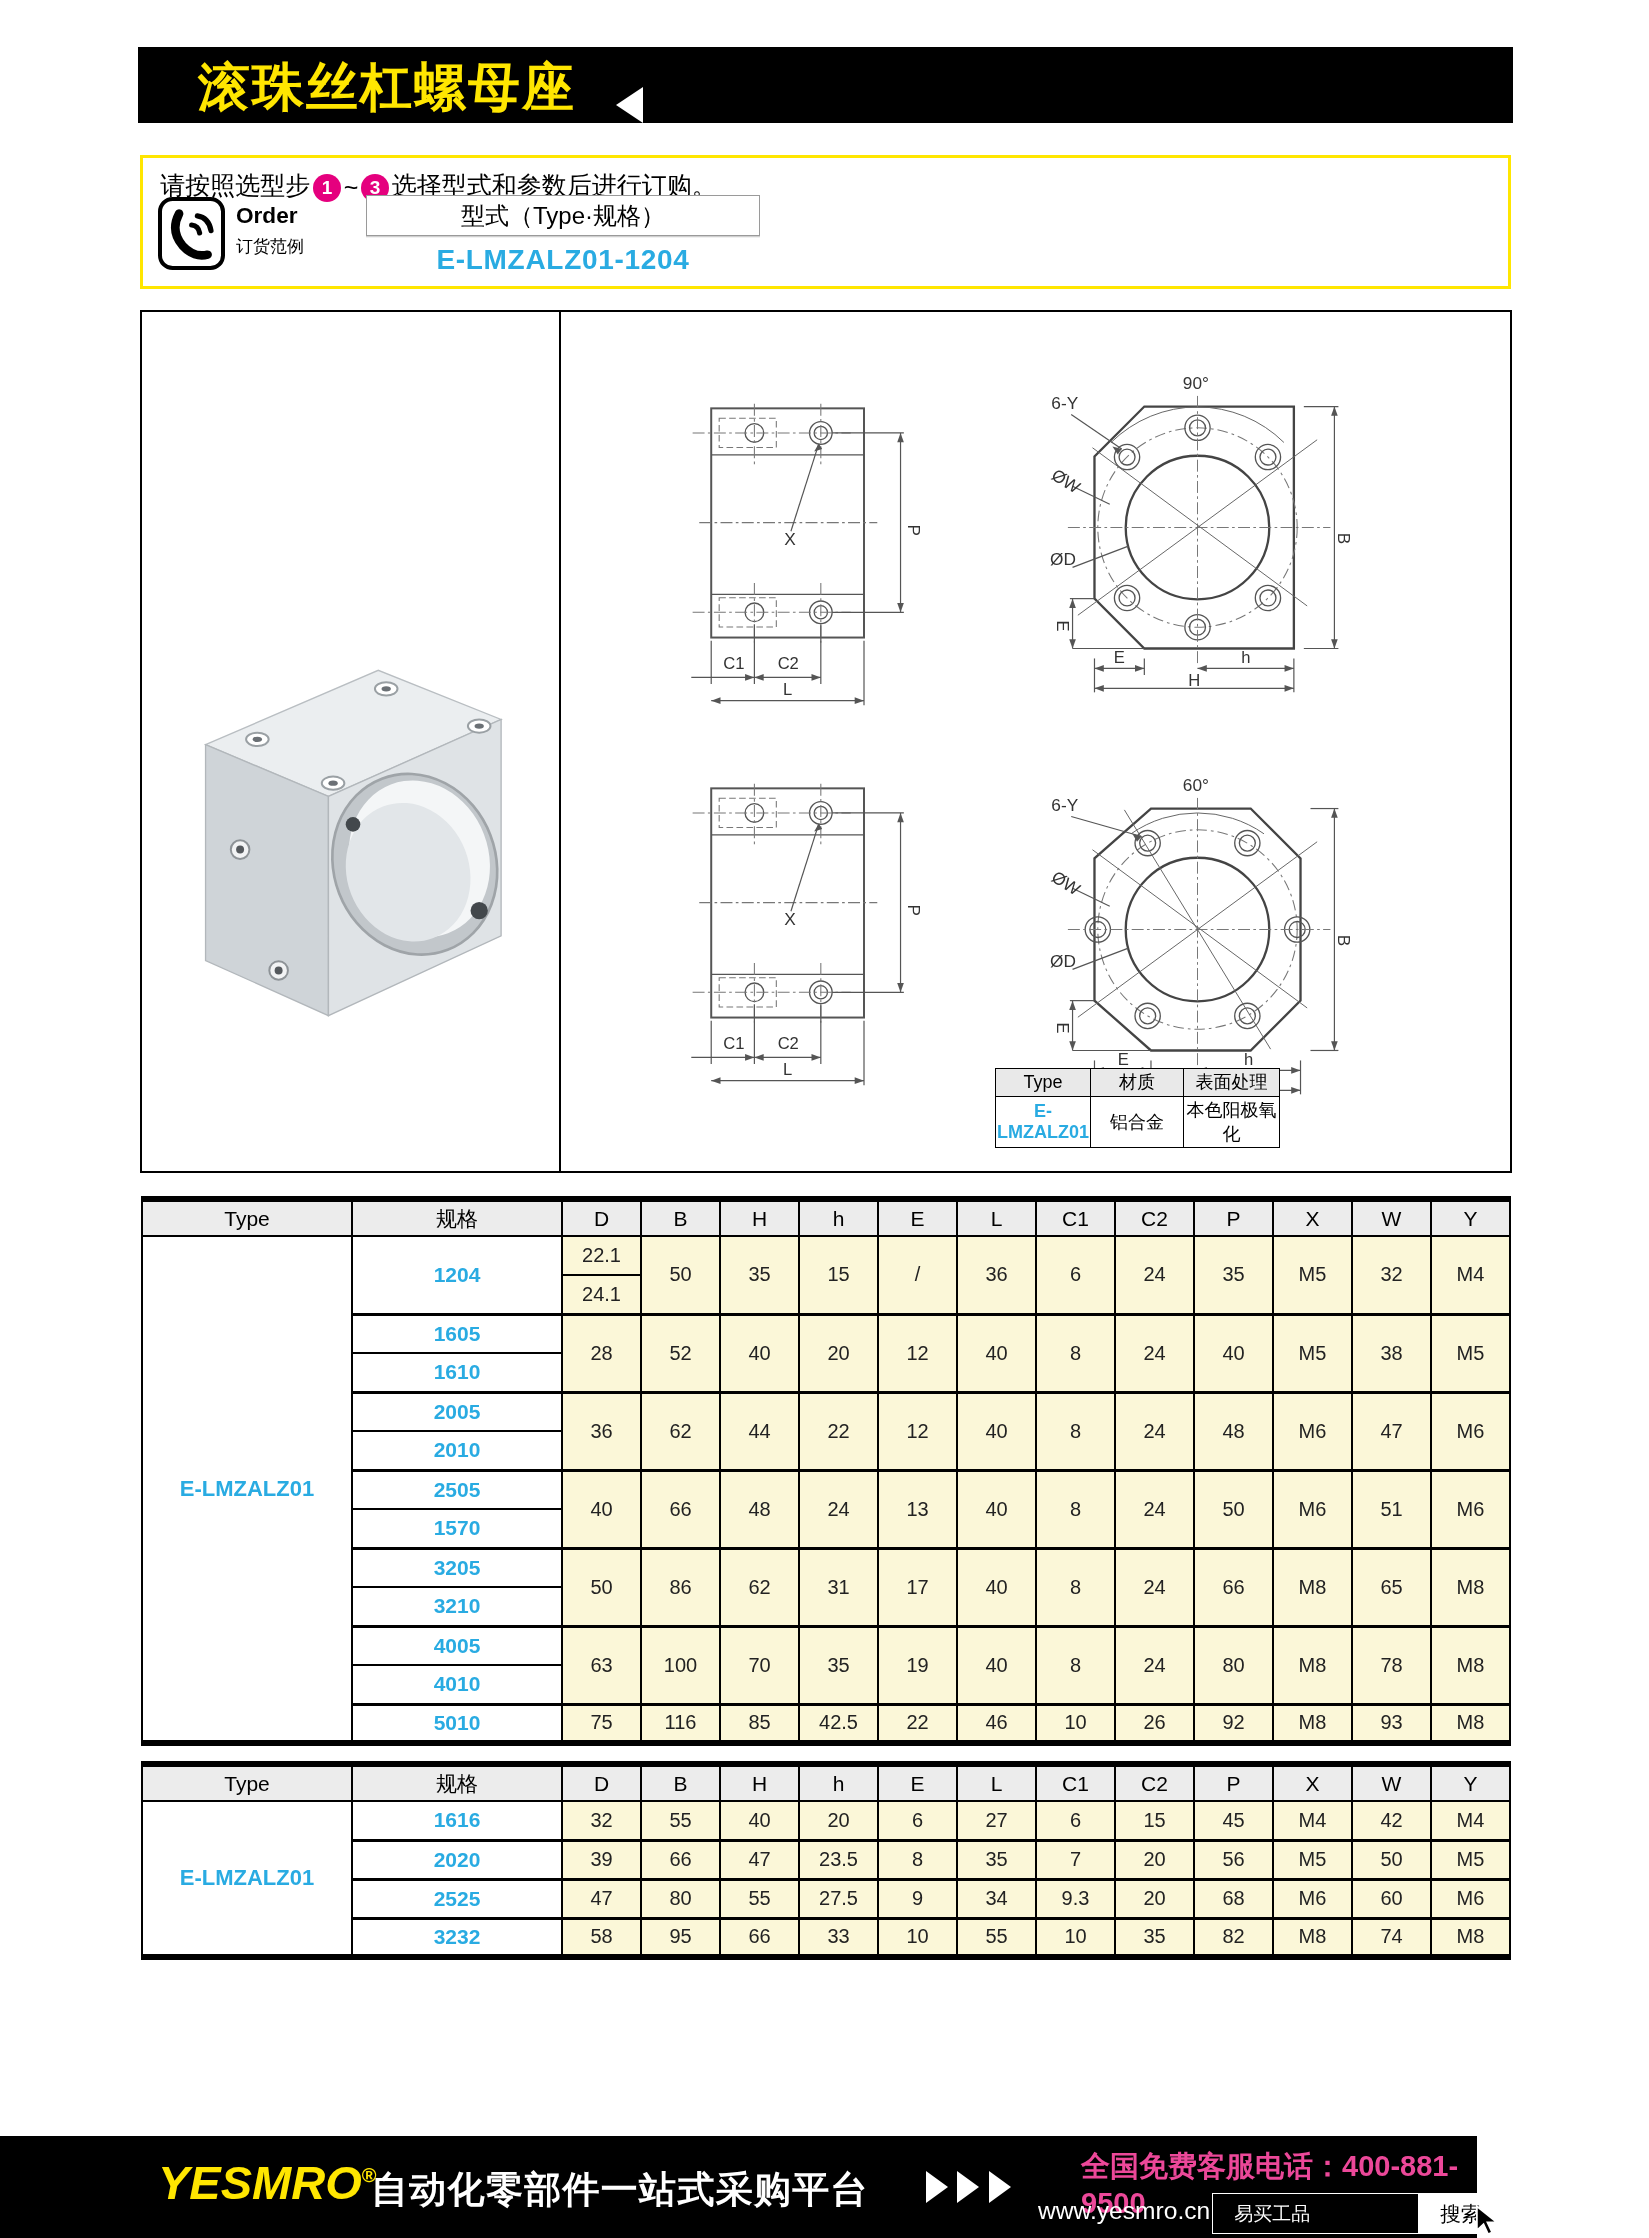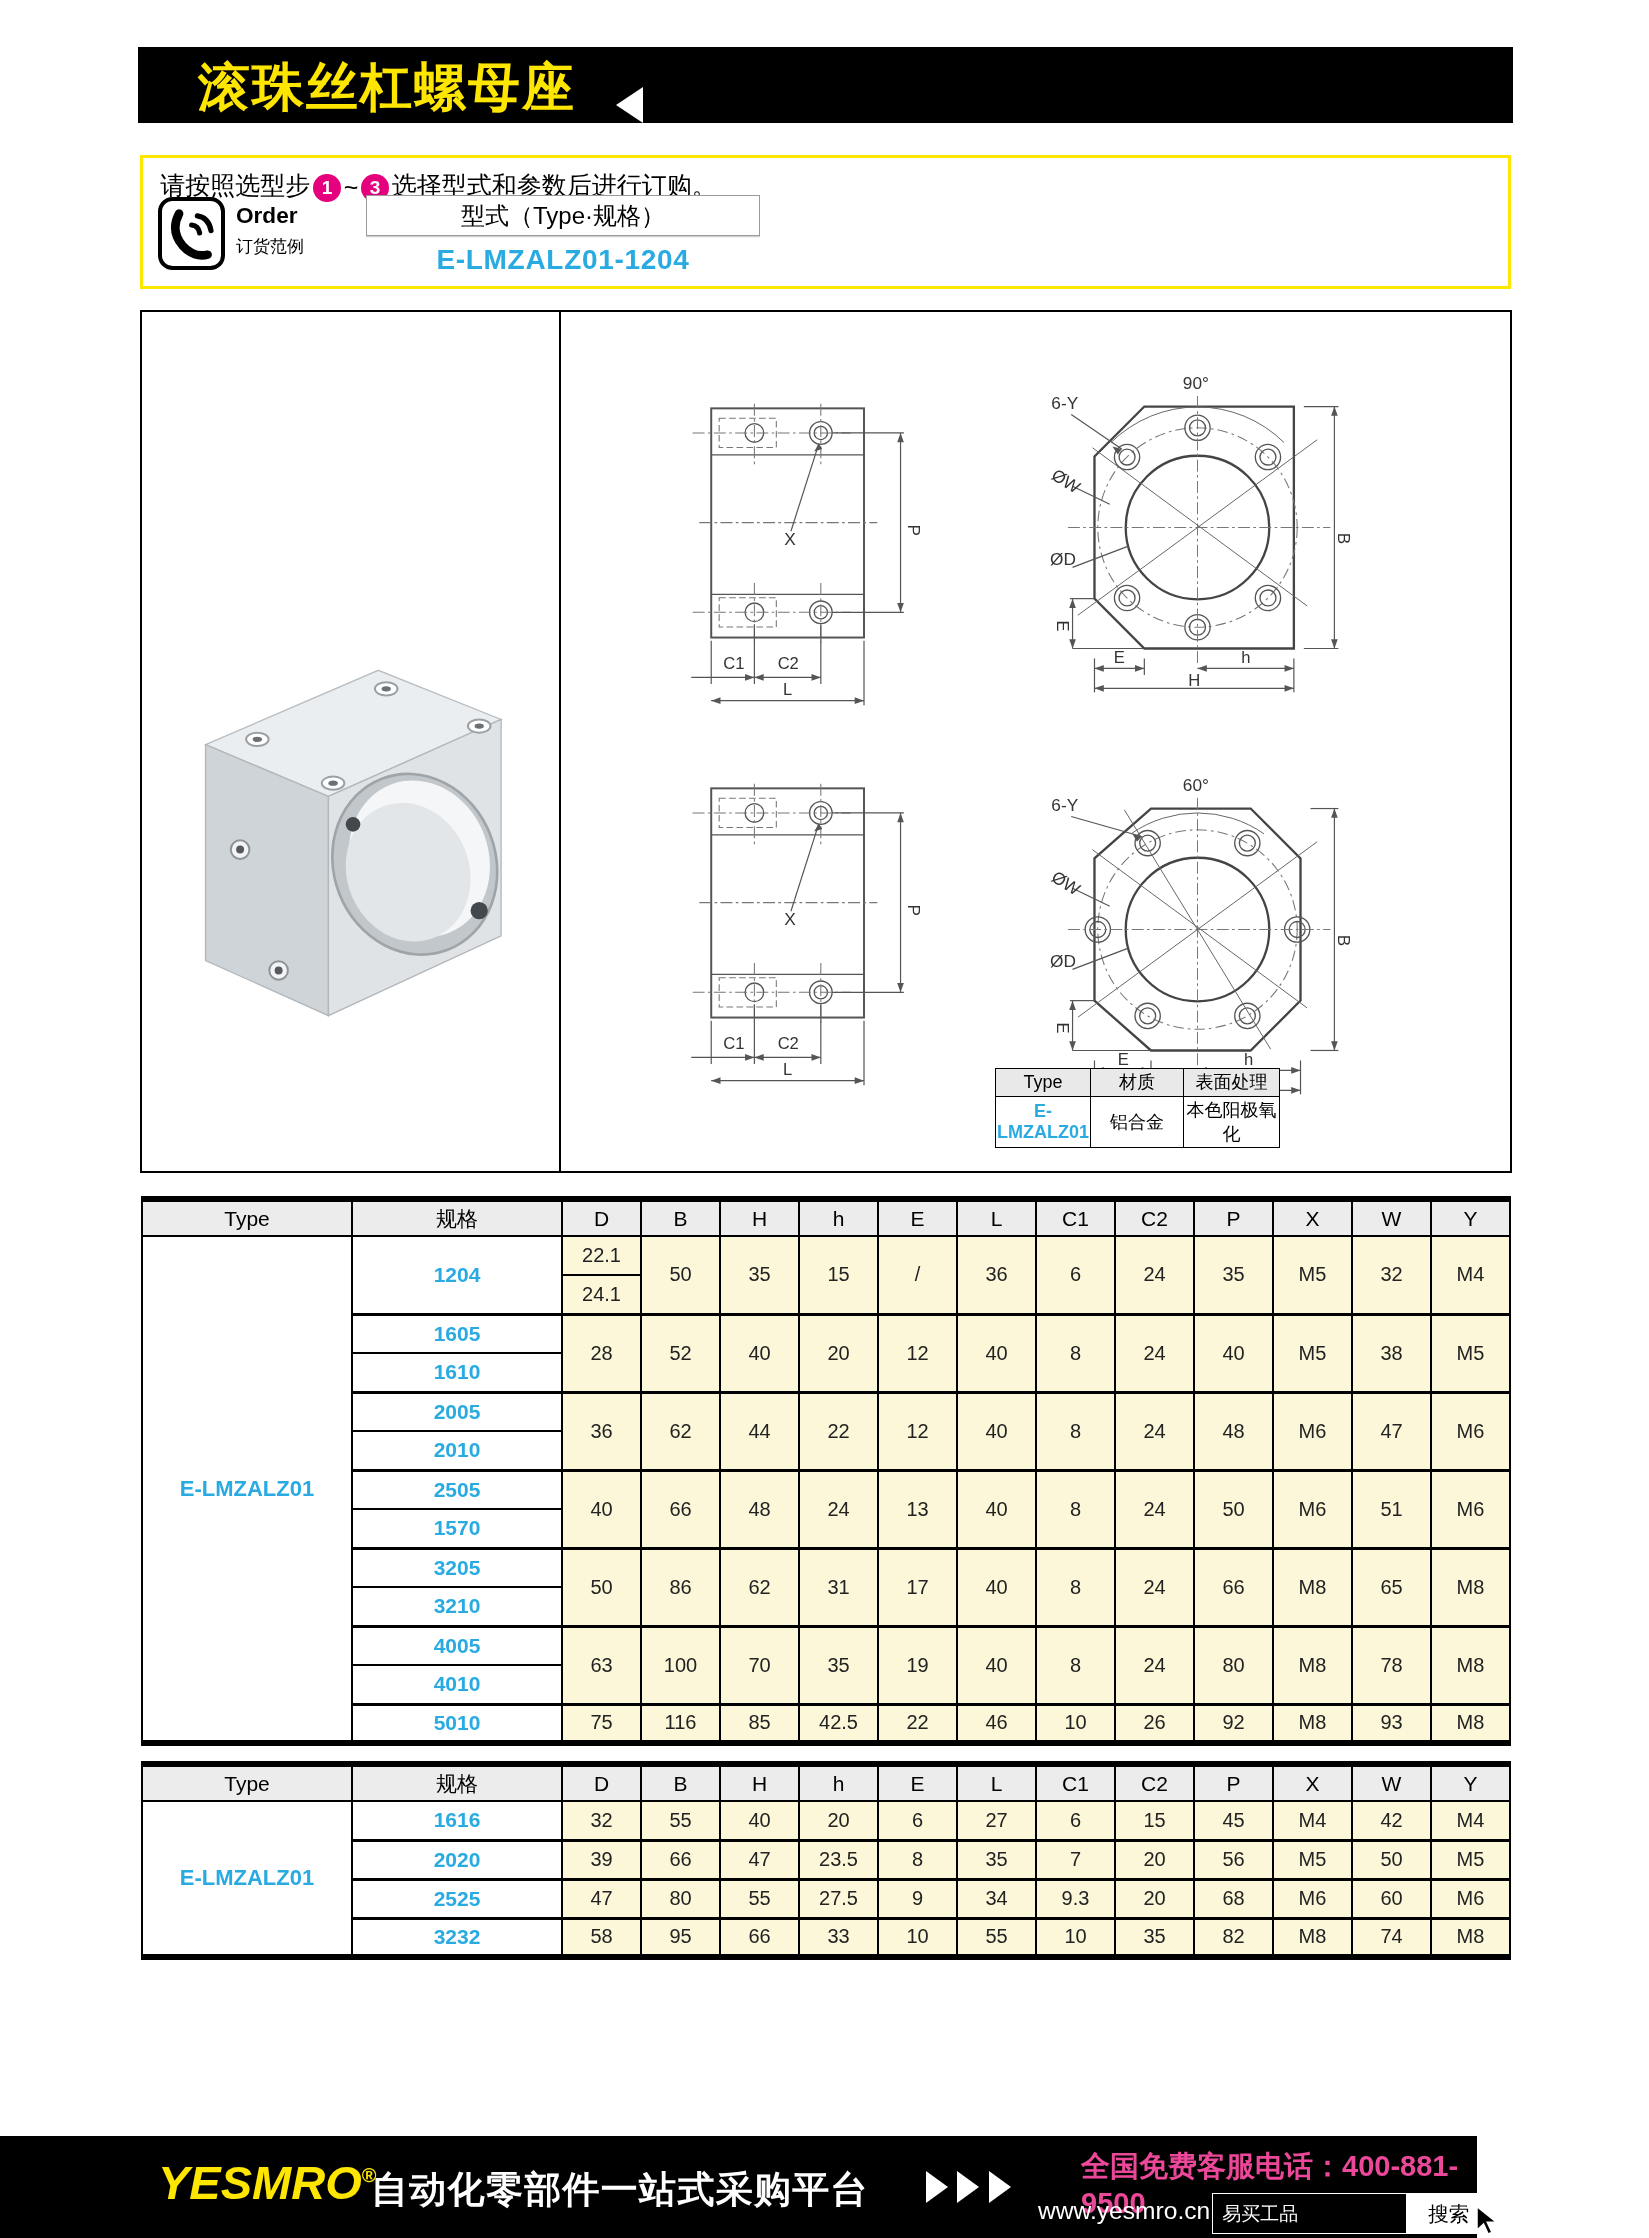--- a/index.html
+++ b/index.html
@@ -59,21 +59,21 @@
   .logo{position:absolute;left:158px;top:18.6px;color:#FFE600;font-size:47px;font-weight:900;
         font-style:italic;letter-spacing:0px;}
   .logo sup{font-size:20px;font-style:normal;}
   .tagline{position:absolute;left:371px;top:29px;color:#fff;font-size:37px;font-weight:bold;letter-spacing:1.3px;}
   .ftris{position:absolute;left:926px;top:35px;display:flex;gap:9.3px;}
   .ftri{width:0;height:0;border-top:16px solid transparent;border-bottom:16px solid transparent;
         border-left:22.6px solid #fff;}
   .hotline{position:absolute;left:1081px;top:10.6px;color:#ec4899;font-size:29px;font-weight:bold;}
   .site{position:absolute;left:1038px;top:61px;color:#fff;font-size:24.6px;}
   .searchwrap{position:absolute;left:1212px;top:57px;display:flex;height:39px;border:1.3px solid #fff;
-              box-sizing:content-box;}
+              box-sizing:content-box;padding-left:12px;}
   .searchinput{width:184px;height:39px;background:#000;color:#fff;border:none;outline:none;
                font-size:19px;padding:0 0 0 9.3px;font-family:"Liberation Sans",sans-serif;}
   .searchbtn{width:85px;height:39px;background:#fff;color:#000;border:none;font-size:20.6px;
              font-family:"Liberation Sans",sans-serif;}
   .cursor{position:absolute;left:1474px;top:69px;}
 
   svg text{font-family:"Liberation Sans","DejaVu Sans",sans-serif;}
 </style>
 </head>
 <body>

